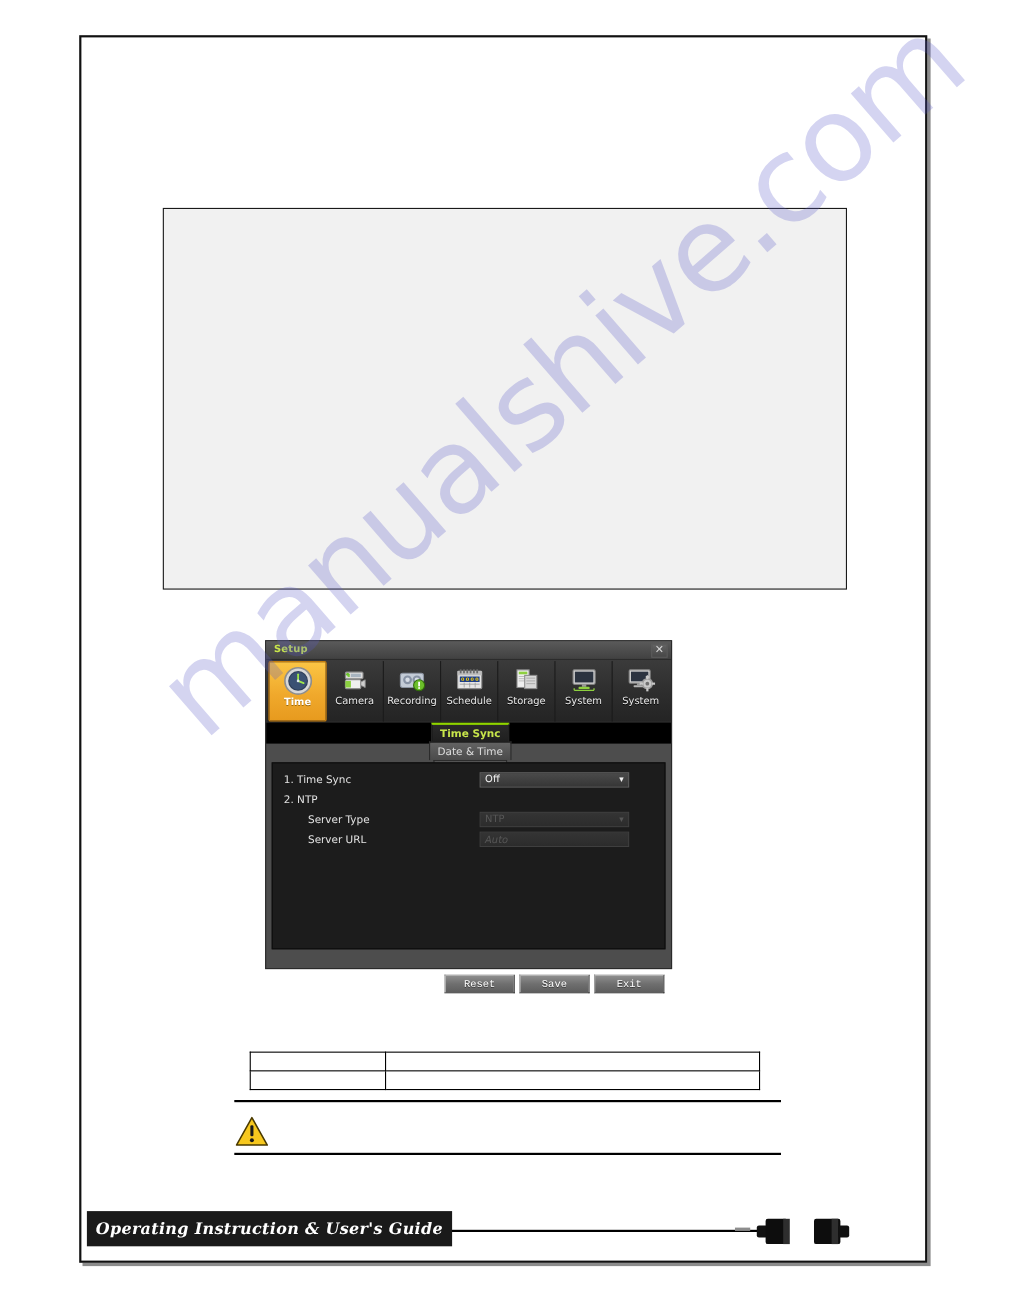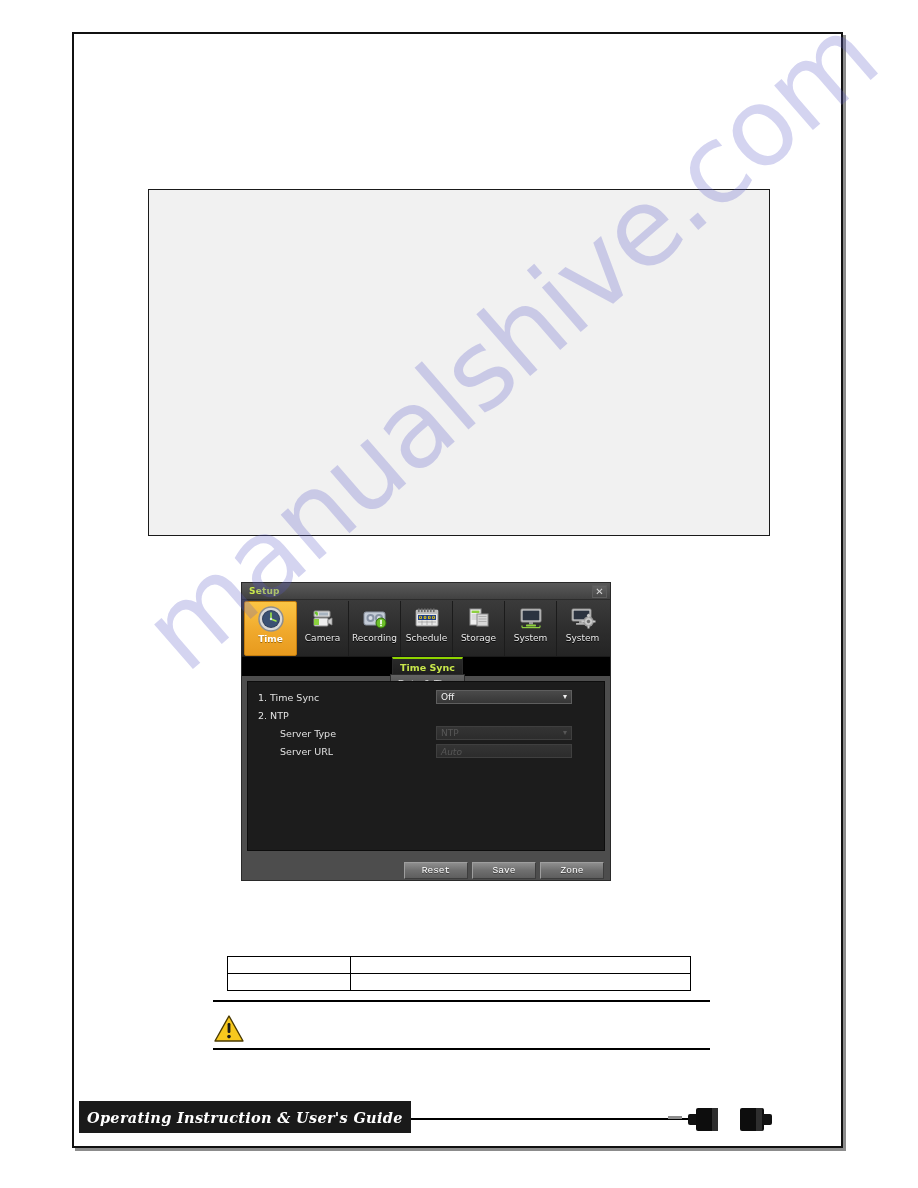--- a/index.html
+++ b/index.html
@@ -188,21 +188,21 @@
     font-weight: bold;
     background: linear-gradient(to bottom, #2a2a2a, #1f1f1f);
     border-top: 2px solid #8fd400;
     padding-top: 0;
   }
 
   
   .dlg-content {
     height: 170px;
     background: #1c1c1c;
-    margin: 5px 5px;
+    margin: 17px 5px;
     border: 1px solid #0d0d0d;
     box-sizing: border-box;
     position: relative;
     padding: 8px 10px 0 10px;
   }
   .form-row {
     display: flex;
     align-items: center;
     height: 15px;
     margin-bottom: 3px;
@@ -559,21 +559,21 @@
         <div class="ctl-input">
           <span>Auto</span>
         </div>
       </div>
     </div>
   </div>
 
   <div class="dlg-footer">
     <div class="dlg-btn">Reset</div>
     <div class="dlg-btn">Save</div>
-    <div class="dlg-btn">Zone</div>
+    <div class="dlg-btn">Exit</div>
   </div>
 </div>
 
 <table id="spec-table">
   <tbody>
     <tr>
       <td class="col-key"></td>
       <td></td>
     </tr>
     <tr>

